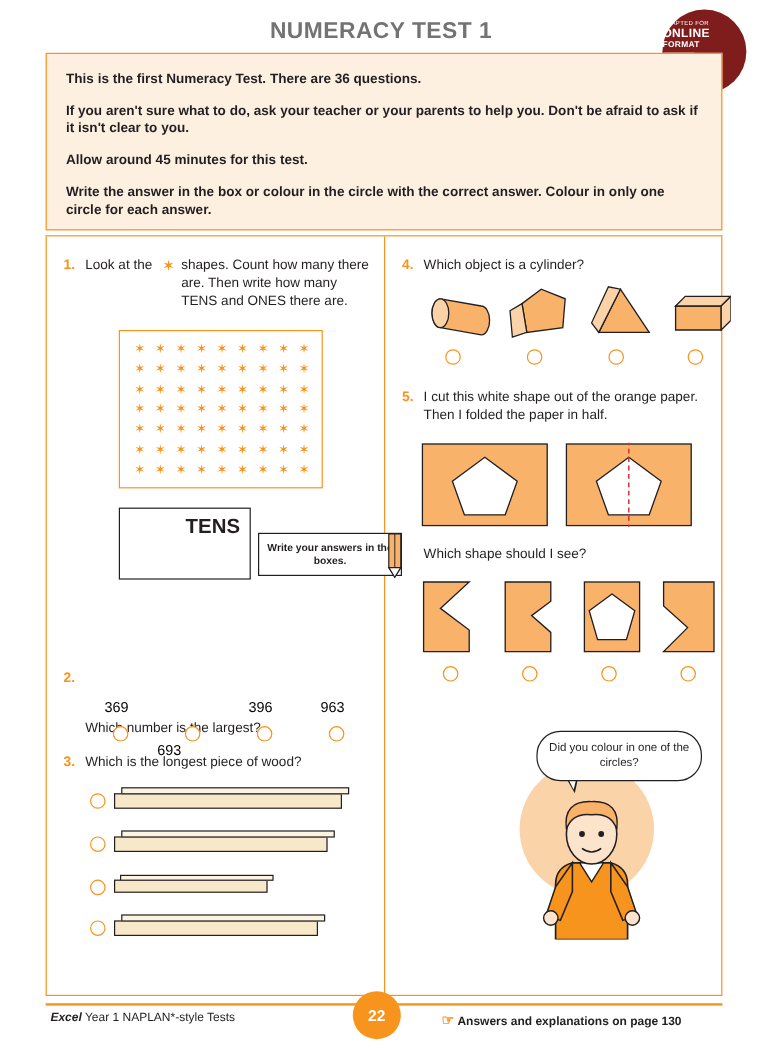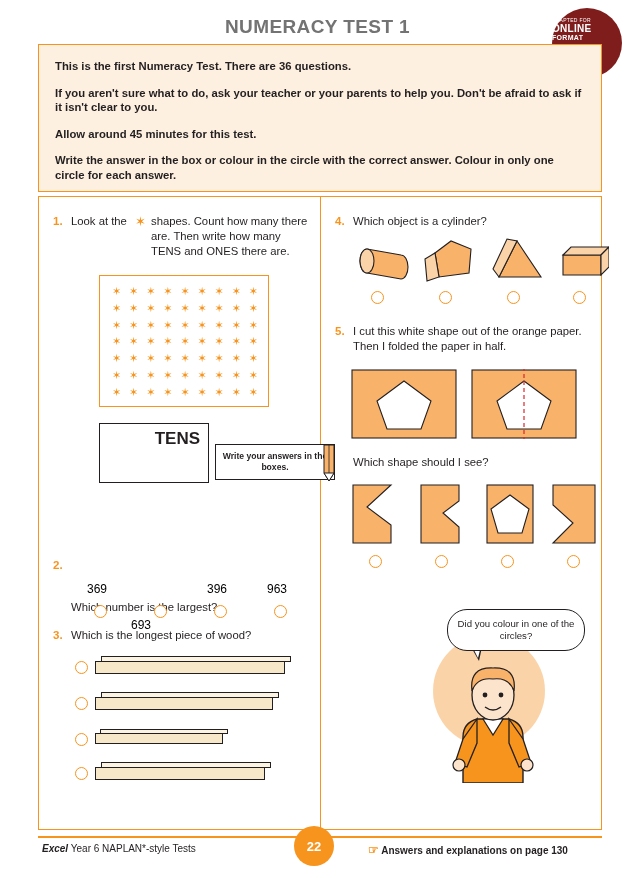--- a/index.html
+++ b/index.html
@@ -410,21 +410,21 @@
       <div class="speech-tail"></div>
       <div class="speech-tail2"></div>
       <div class="speech">Did you colour in one of the circles?</div>
     </div>
   </div>
 
   <div class="footer">
     <div class="footer-rule"></div>
     <div class="foot-left">
       <span class="excel">Excel</span>
-      <span>Year 6 NAPLAN*-style Tests</span>
+      <span>Year 1 NAPLAN*-style Tests</span>
     </div>
     <div class="pagebubble">22</div>
     <div class="foot-right">
       <span class="hand">☞</span>
       <span>Answers and explanations on page 130</span>
     </div>
   </div>
 </div>
 
 </body></html>

